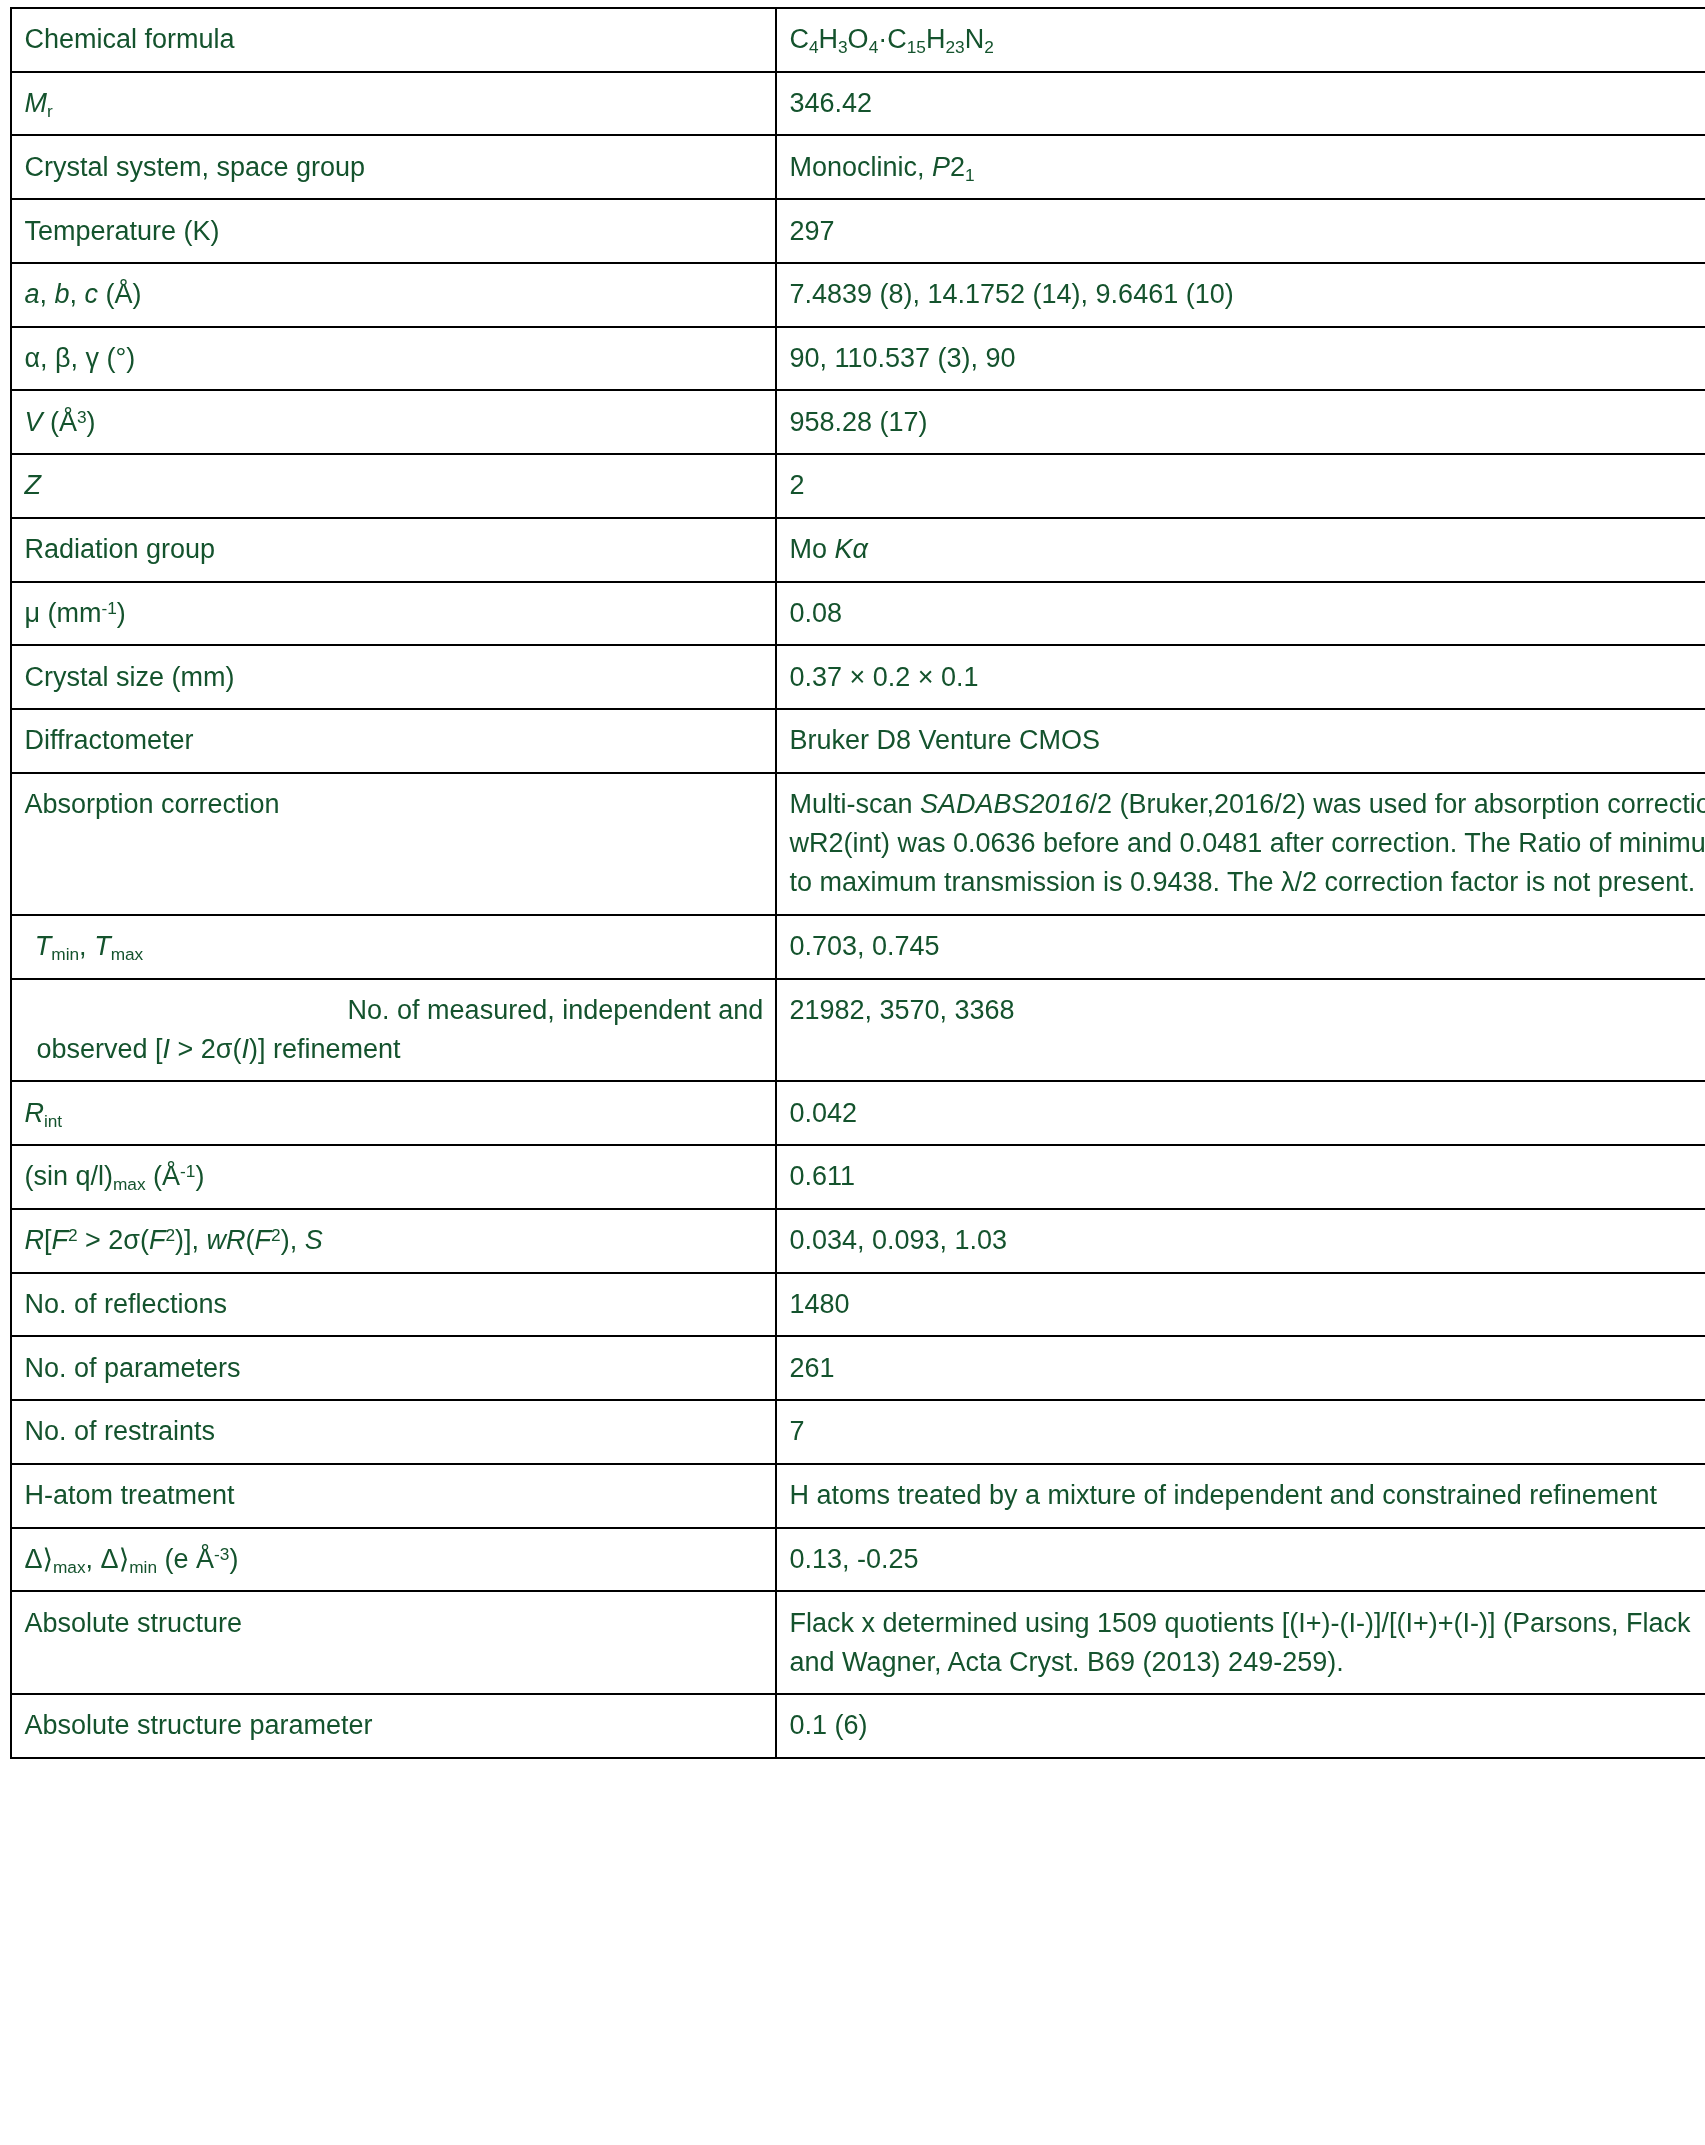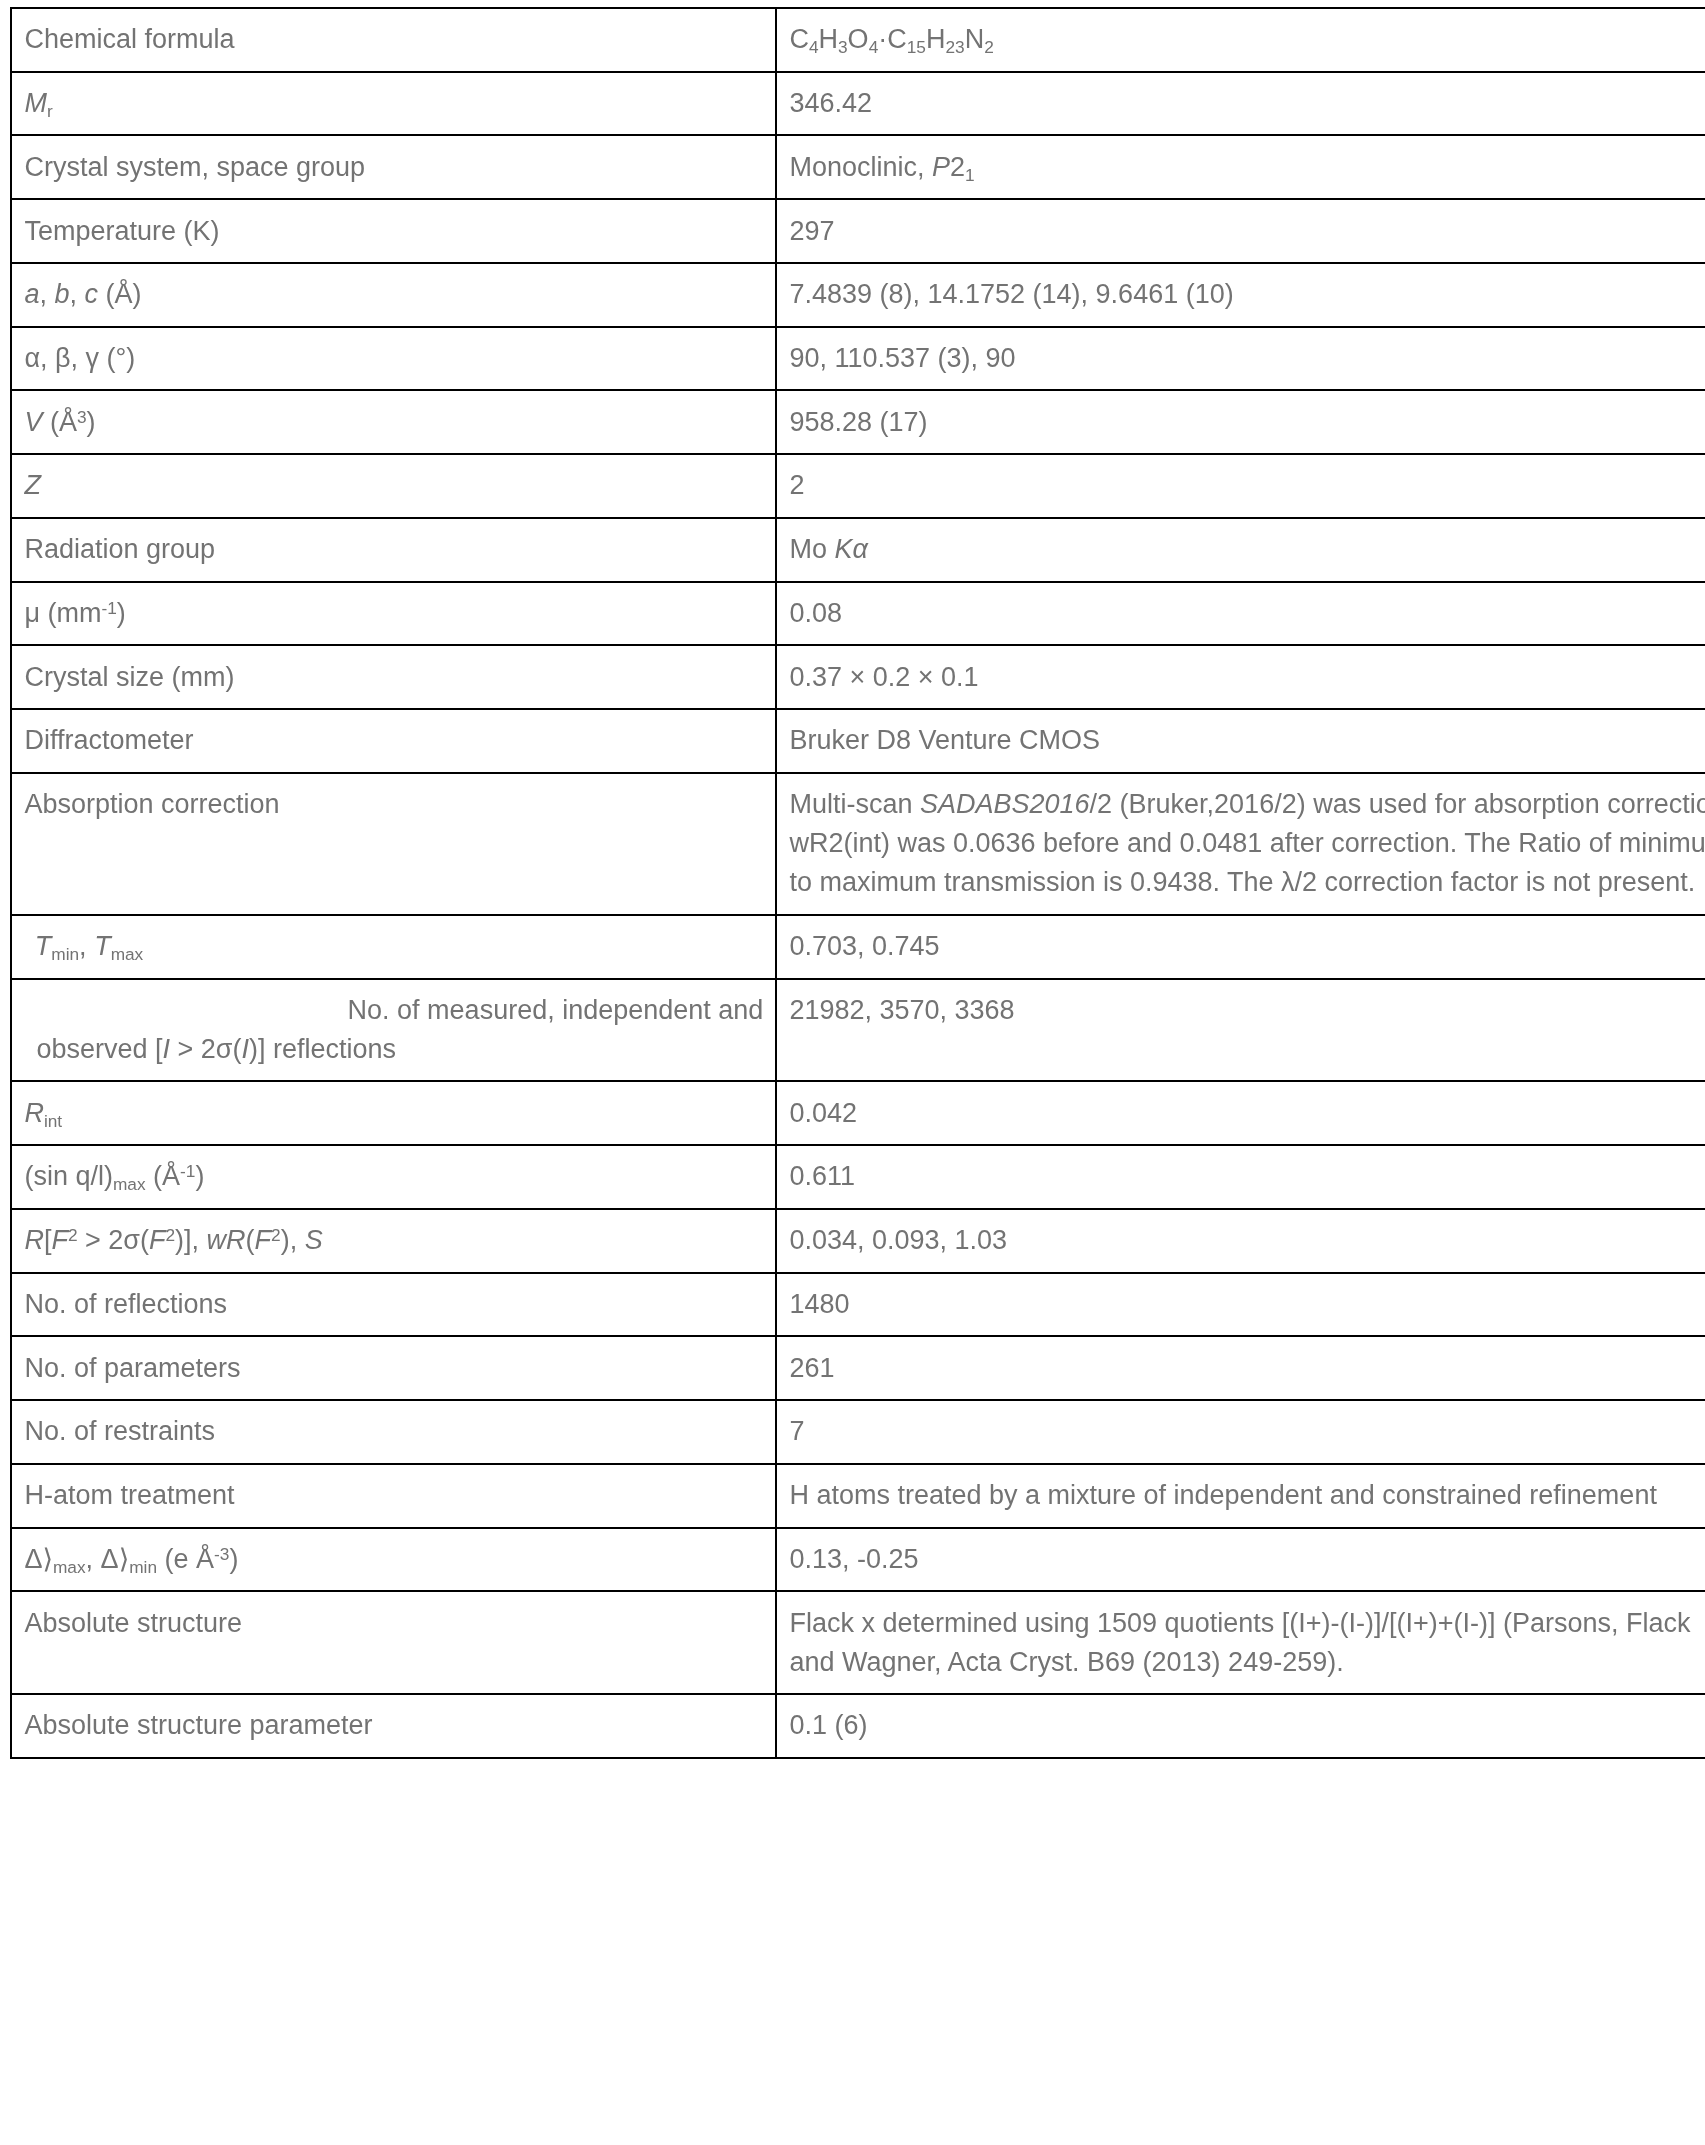--- a/index.html
+++ b/index.html
@@ -29,21 +29,21 @@
     background: #ffffff;
   }
 
   table.crystal-table td {
     border: 2.2px solid #000000;
     vertical-align: top;
     padding: 11.3px 12px 11.3px 12px;
     font-size: 27px;
     line-height: 1.45;
     font-family: "Liberation Sans", sans-serif;
-    color: #737373;
+    color: #14532d;
     background: #ffffff;
   }
 
   td.label-cell { width: 739px; }
   td.value-cell { width: 944px; }
 
   
   .it { font-style: italic; }
   sub {
     font-size: 0.64em;
@@ -132,21 +132,21 @@
     </tr>
 
     <tr>
       <td class="label-cell"><span class="lead-space"><span class="it">T</span><sub>min</sub><span>, </span><span class="it">T</span><sub>max</sub></span></td>
       <td class="value-cell"><span>0.703, 0.745</span></td>
     </tr>
 
     <tr>
       <td class="label-cell">
             <span class="para">No. of measured, independent and</span>
-            <span class="indent-line"><span>observed [</span><span class="it">I</span><span> &gt; 2σ(</span><span class="it">I</span><span>)] reflections</span></span>
+            <span class="indent-line"><span>observed [</span><span class="it">I</span><span> &gt; 2σ(</span><span class="it">I</span><span>)] refinement</span></span>
           </td>
       <td class="value-cell"><span>21982, 3570, 3368</span></td>
     </tr>
 
     <tr>
       <td class="label-cell"><span class="it">R</span><sub>int</sub></td>
       <td class="value-cell"><span>0.042</span></td>
     </tr>
 
     <tr>

